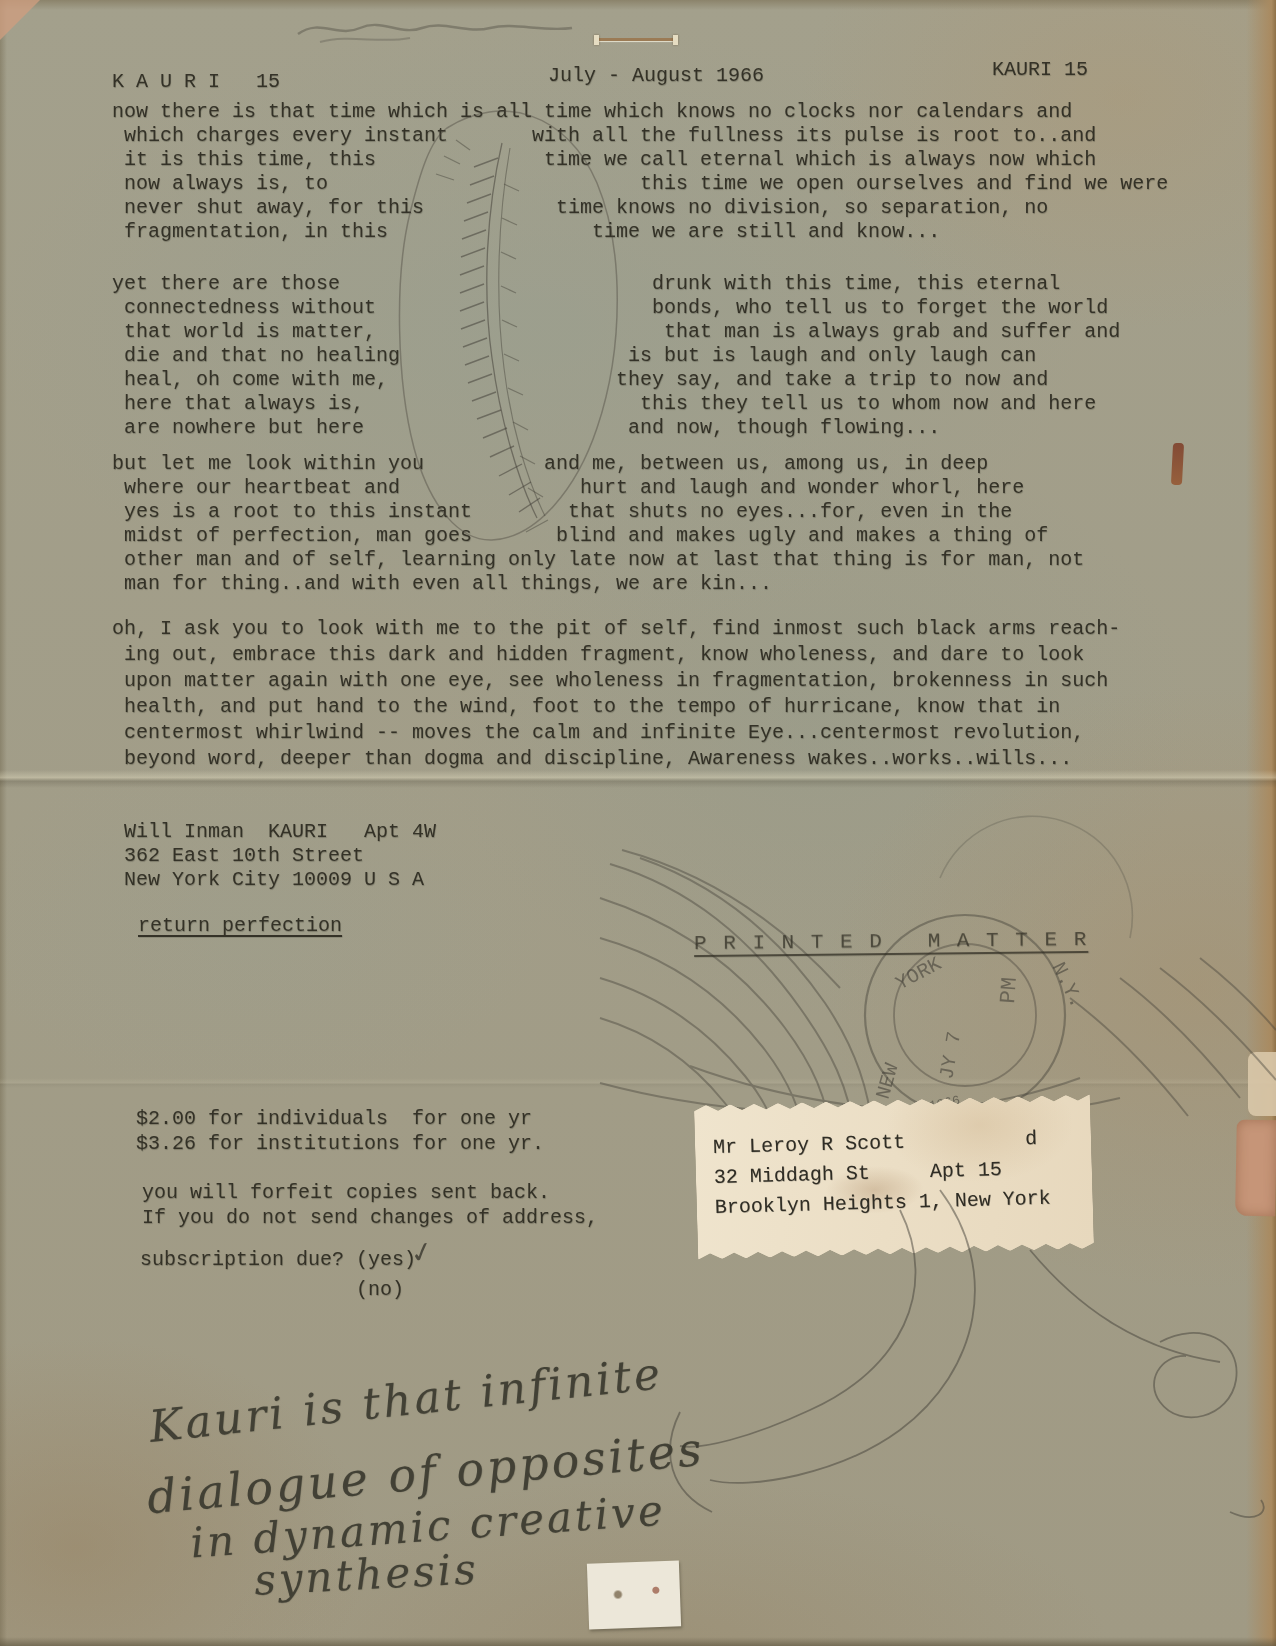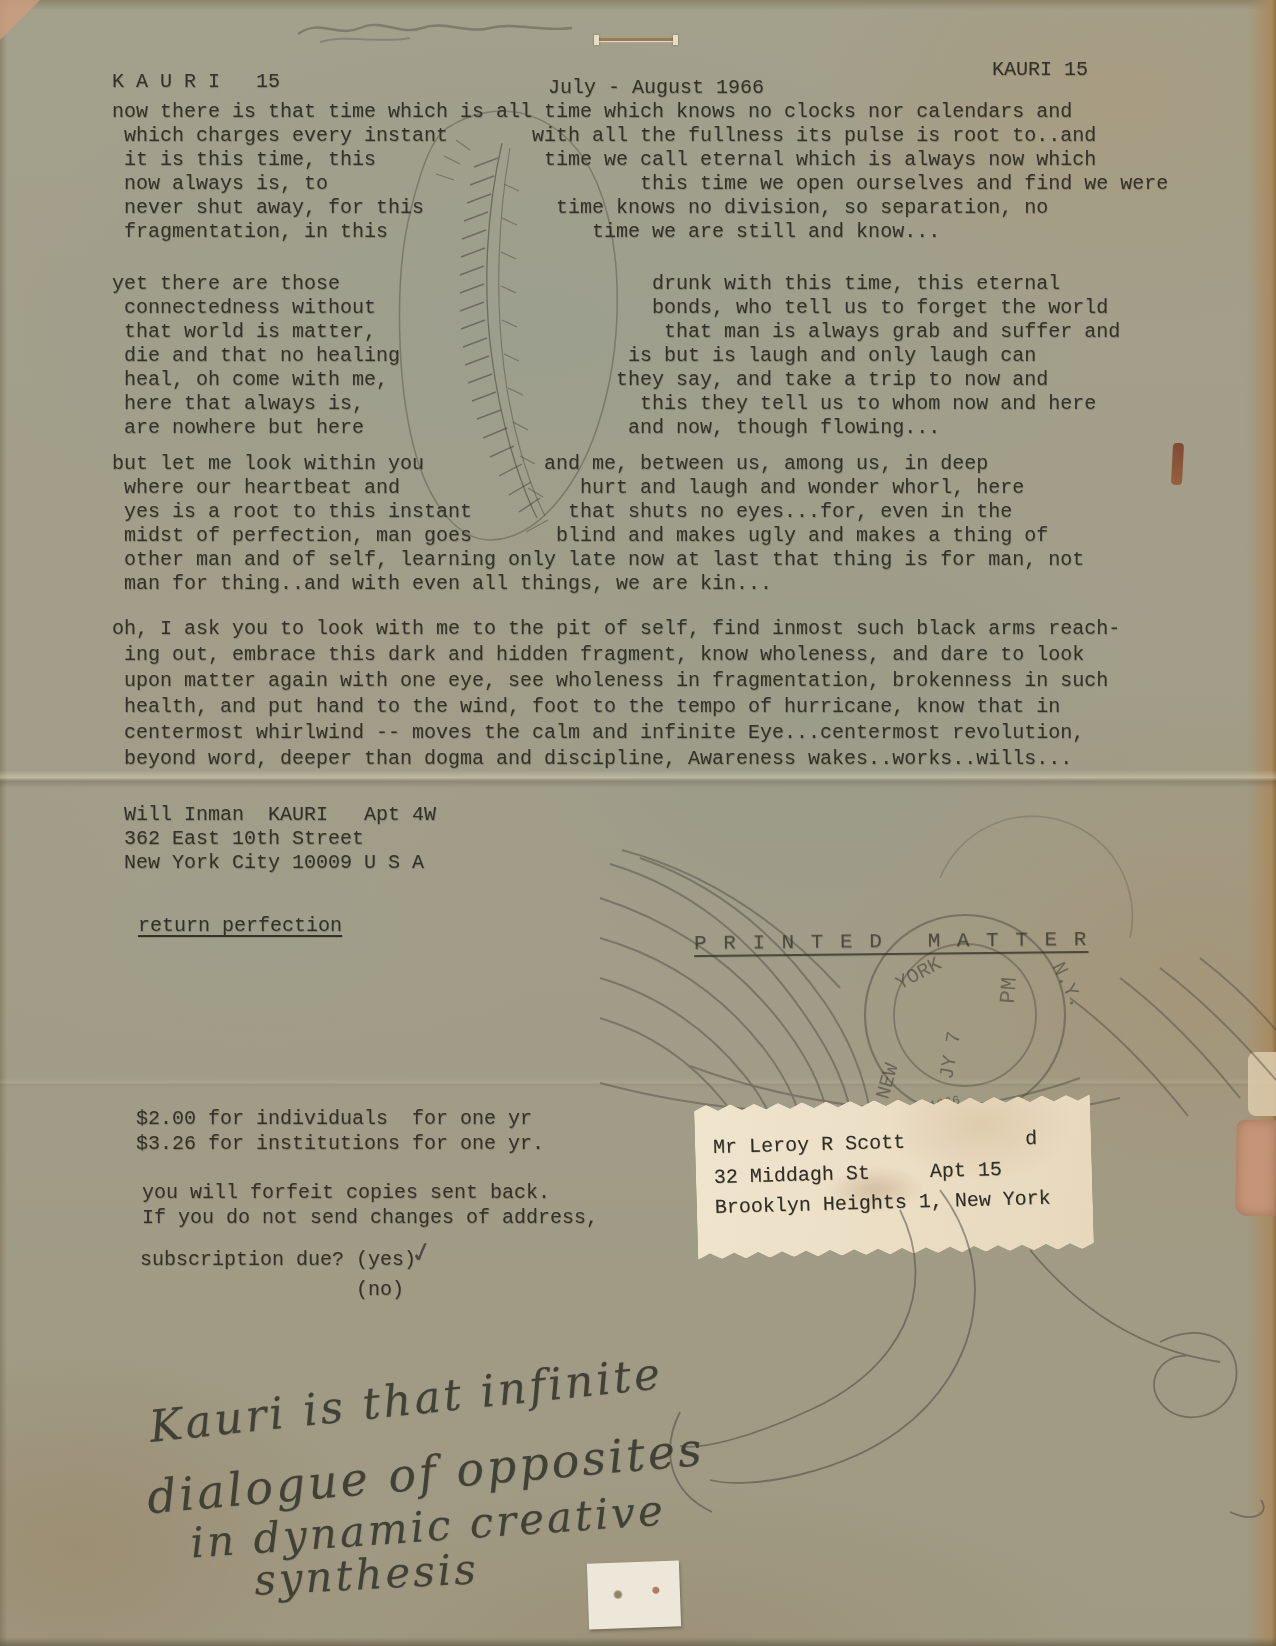--- a/index.html
+++ b/index.html
@@ -84,42 +84,42 @@
   <div class="patch-pale"></div>
   <div class="patch-salmon"></div>
   <div class="white-patch"></div>
 
   <svg style="left:290px;top:6px;" width="330" height="44" viewBox="0 0 330 44">
     <path class="sketch" d="M 8,28 C 30,12 48,32 70,22 C 92,12 110,30 132,22 C 154,14 176,28 200,22 C 224,16 252,26 282,22" stroke-width="2.4" opacity=".38"></path>
     <path class="sketch" d="M 30,36 C 60,28 90,38 120,32" stroke-width="2" opacity=".28"></path>
   </svg>
 
   <div class="t" style="left:112px;top:70px;">K A U R I   15</div>
-  <div class="t" style="left:548px;top:76px;">July - August 1966</div>
+  <div class="t" style="left:548px;top:64px;">July - August 1966</div>
   <div class="t" style="left:972px;top:58px;margin-left:20px;">KAURI 15</div>
 
   <div class="t" style="left:112px;top:100px;"><div class="tline">now there is that time which is all time which knows no clocks nor calendars and</div><div class="tline"> which charges every instant       with all the fullness its pulse is root to..and</div><div class="tline"> it is this time, this              time we call eternal which is always now which</div><div class="tline"> now always is, to                          this time we open ourselves and find we were</div><div class="tline"> never shut away, for this           time knows no division, so separation, no</div><div class="tline"> fragmentation, in this                 time we are still and know...</div></div>
   <div class="t" style="left:112px;top:272px;"><div class="tline">yet there are those                          drunk with this time, this eternal</div><div class="tline"> connectedness without                       bonds, who tell us to forget the world</div><div class="tline"> that world is matter,                        that man is always grab and suffer and</div><div class="tline"> die and that no healing                   is but is laugh and only laugh can</div><div class="tline"> heal, oh come with me,                   they say, and take a trip to now and</div><div class="tline"> here that always is,                       this they tell us to whom now and here</div><div class="tline"> are nowhere but here                      and now, though flowing...</div></div>
   <div class="t" style="left:112px;top:452px;"><div class="tline">but let me look within you          and me, between us, among us, in deep</div><div class="tline"> where our heartbeat and               hurt and laugh and wonder whorl, here</div><div class="tline"> yes is a root to this instant        that shuts no eyes...for, even in the</div><div class="tline"> midst of perfection, man goes       blind and makes ugly and makes a thing of</div><div class="tline"> other man and of self, learning only late now at last that thing is for man, not</div><div class="tline"> man for thing..and with even all things, we are kin...</div></div>
   <div class="t" style="left:112px;top:616px;line-height:26px;"><div class="tline">oh, I ask you to look with me to the pit of self, find inmost such black arms reach-</div><div class="tline"> ing out, embrace this dark and hidden fragment, know wholeness, and dare to look</div><div class="tline"> upon matter again with one eye, see wholeness in fragmentation, brokenness in such</div><div class="tline"> health, and put hand to the wind, foot to the tempo of hurricane, know that in</div><div class="tline"> centermost whirlwind -- moves the calm and infinite Eye...centermost revolution,</div><div class="tline"> beyond word, deeper than dogma and discipline, Awareness wakes..works..wills...</div></div>
 
   <svg style="left:352px;top:88px;" width="360" height="490" viewBox="0 0 360 490">
     <path class="sketch" opacity=".40" stroke-width="1.5" d="M 95,40 C 150,5 215,25 245,95 C 272,160 272,260 245,340 C 225,400 185,450 140,452 C 108,453 78,420 62,360 C 45,295 42,190 58,125 C 68,85 78,52 95,40 Z"></path>
     <path class="sketch" opacity=".55" stroke-width="1.3" d="M 150,55 C 135,120 130,200 140,270 C 148,330 165,390 185,430"></path>
     <path class="sketch" opacity=".45" stroke-width="1.1" d="M 158,60 C 146,130 143,210 152,280 C 159,338 175,392 193,428"></path>
     <path class="sketch" opacity=".55" stroke-width="1.4" d="M 146,70 l -24,9 M 142,88 l -24,9 M 139,106 l -24,9 M 136,124 l -24,9 M 134,142 l -24,9
          M 133,160 l -24,9 M 132,178 l -24,9 M 132,196 l -24,9 M 132,214 l -24,9 M 133,232 l -24,9
          M 135,250 l -24,9 M 137,268 l -24,9 M 140,286 l -24,9 M 144,304 l -24,9 M 149,322 l -24,9
          M 155,340 l -24,10 M 162,358 l -24,11 M 170,376 l -23,12 M 179,394 l -22,13 M 188,410 l -21,14"></path>
     <path class="sketch" opacity=".45" stroke-width="1.2" d="M 152,96 l 15,7 M 150,130 l 15,7 M 149,164 l 15,7 M 149,198 l 15,7 M 150,232 l 15,7
          M 152,266 l 15,7 M 156,300 l 15,7 M 161,334 l 15,8 M 168,368 l 15,8 M 176,400 l 15,9
          M 118,62 l -14,-10 M 108,76 l -16,-8 M 102,92 l -18,-6 M 196,432 l -22,12"></path>
   </svg>
 
-  <div class="t" style="left:124px;top:803px;"><div class="tline">Will Inman  KAURI   Apt 4W</div><div class="tline">362 East 10th Street</div><div class="tline">New York City 10009 U S A</div></div>
+  <div class="t" style="left:124px;top:820px;"><div class="tline">Will Inman  KAURI   Apt 4W</div><div class="tline">362 East 10th Street</div><div class="tline">New York City 10009 U S A</div></div>
   <div class="t return" style="left:138px;top:914px;">return perfection</div>
 
   <svg style="left:600px;top:858px;" width="676" height="292" viewBox="0 0 676 292">
     <g class="sketch" stroke-width="2" opacity=".42">
       <path d="M 10,6 C 90,30 150,80 200,150 C 230,192 250,230 255,280"></path>
       <path d="M 40,0 C 120,28 180,80 225,145 C 252,185 268,225 272,270"></path>
       <path d="M 0,40 C 80,66 140,110 185,170 C 212,206 228,240 232,285"></path>
       <path d="M 0,80 C 70,100 125,140 165,192 C 188,222 202,252 206,288"></path>
       <path d="M 0,120 C 60,138 108,172 145,218 C 163,240 175,262 180,288"></path>
       <path d="M 0,160 C 50,175 92,204 124,244 C 138,261 148,276 152,290"></path>

